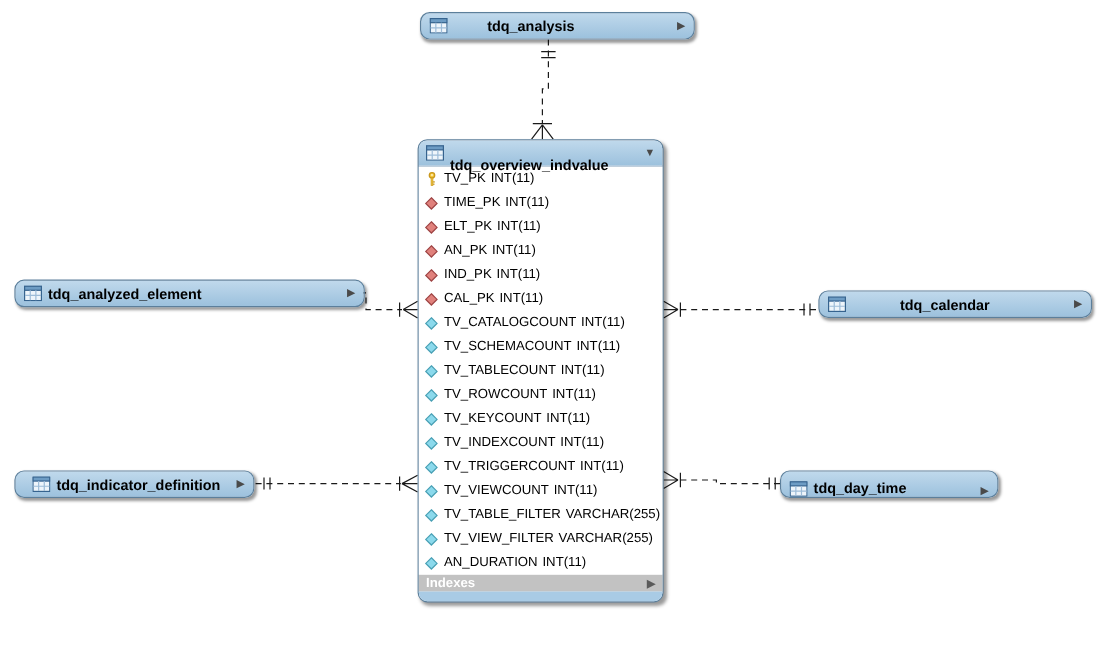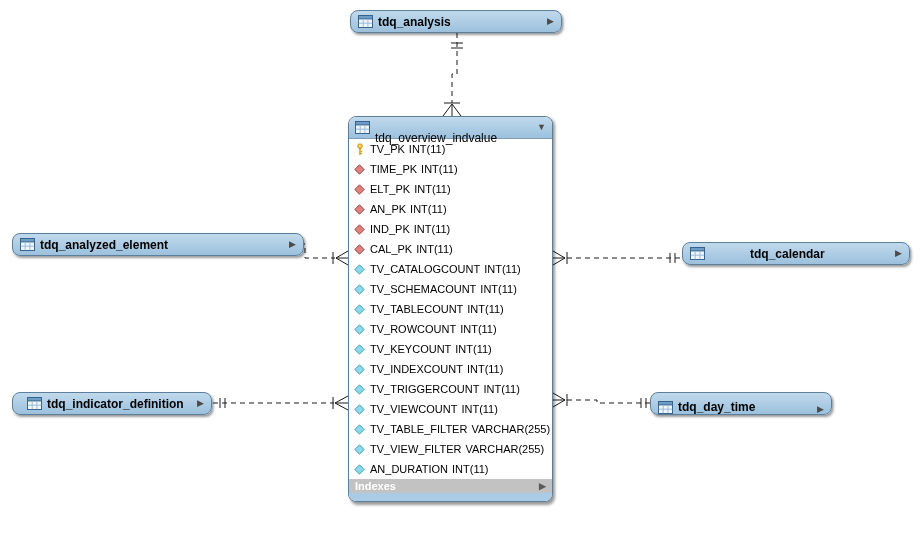--- a/index.html
+++ b/index.html
@@ -15,21 +15,21 @@
   .bubble .ttl{font-weight:bold;font-size:12px;color:#000;margin-left:5px;flex:1;white-space:nowrap;}
   .glyph{font-size:9px;color:#4a4a4a;line-height:1;}
 
   
   .main-table{position:absolute;left:348px;top:116px;width:205px;box-sizing:border-box;
           border:1px solid #5c7f9b;border-radius:8px;background:#ffffff;
           box-shadow:2px 2.5px 3px rgba(0,0,0,0.40);}
   .main-header{height:21px;background:linear-gradient(#c0d9ec,#9cc1dd);
           border-radius:7px 7px 0 0;border-bottom:1px solid #7e9db8;
           display:flex;align-items:center;padding:0 6px;}
-  .main-header .ttl{font-weight:normal;font-size:12px;color:#000;margin-left:5px;flex:1;white-space:nowrap;margin-top:21px;}
+  .main-header .ttl{font-weight:bold;font-size:12px;color:#000;margin-left:5px;flex:1;white-space:nowrap;margin-top:21px;}
   .rows{background:#fff;}
   .row{height:20px;display:flex;align-items:center;padding:0 4px;font-size:11px;color:#000;white-space:nowrap;}
   .row .icn{width:13px;height:13px;margin-right:4px;flex:0 0 13px;display:flex;align-items:center;justify-content:center;}
   .cname{margin-right:4px;}
   .tfoot{height:14px;background:#c2c2c2;color:#ffffff;font-weight:bold;font-size:11px;
           display:flex;align-items:center;padding:0 6px;gap:40px;}
   .tfoot .glyph{color:#5a5a5a;}
   .strip{height:8px;background:#a9cbe5;border-radius:0 0 7px 7px;}
 
   svg.icon-svg{display:block;}
@@ -62,21 +62,21 @@
     <g>
       <path class="dash" d="M213,403 H334"></path>
       <path d="M220,398 V408 M225,398 V408 M333,397 V409 M335,403 L348,396 M335,403 H348 M335,403 L348,410"></path>
     </g>
     <g>
       <path class="dash" d="M567,400 H597 V403 H650"></path>
       <path d="M565,400 L553,393 M565,400 H553 M565,400 L553,407 M567,394 V406 M641,398 V408 M646,398 V408"></path>
     </g>
   </svg>
 
-  <div class="bubble" style="left:350px;top:10px;width:212px;">
+  <div class="bubble" style="left:350px;top:10px;width:229px;gap:28px;">
     <span class="icn">
       <svg class="icon-svg" width="15" height="13" viewBox="0 0 15 13">
           <rect x="0.5" y="0.5" width="14" height="12" fill="#eef5fb" stroke="#36638e"></rect>
           <rect x="0.5" y="0.5" width="14" height="3.4" fill="#6d9cc4" stroke="#36638e"></rect>
           <line x1="5.2" y1="3.9" x2="5.2" y2="12.2" stroke="#9dbcd8"></line>
           <line x1="9.9" y1="3.9" x2="9.9" y2="12.2" stroke="#9dbcd8"></line>
           <line x1="0.8" y1="8.2" x2="14.2" y2="8.2" stroke="#9dbcd8"></line>
         </svg>
     </span>
     <span class="ttl">tdq_analysis</span>

